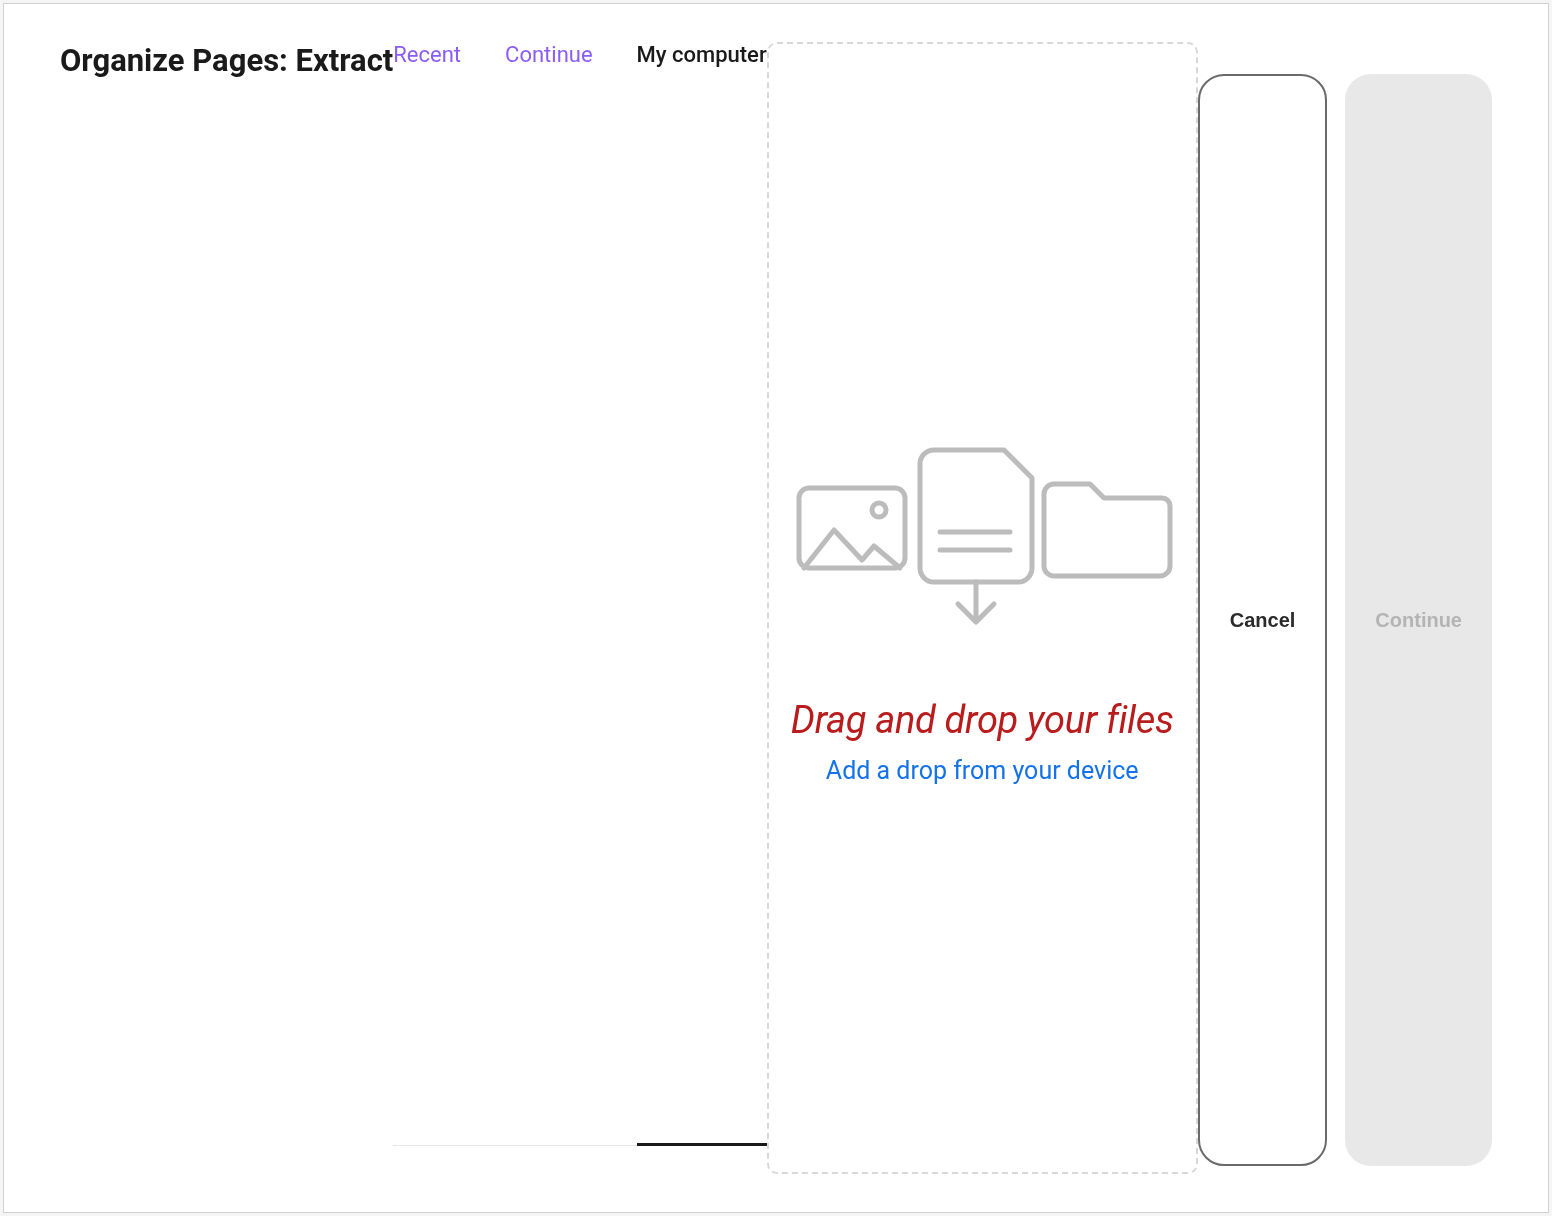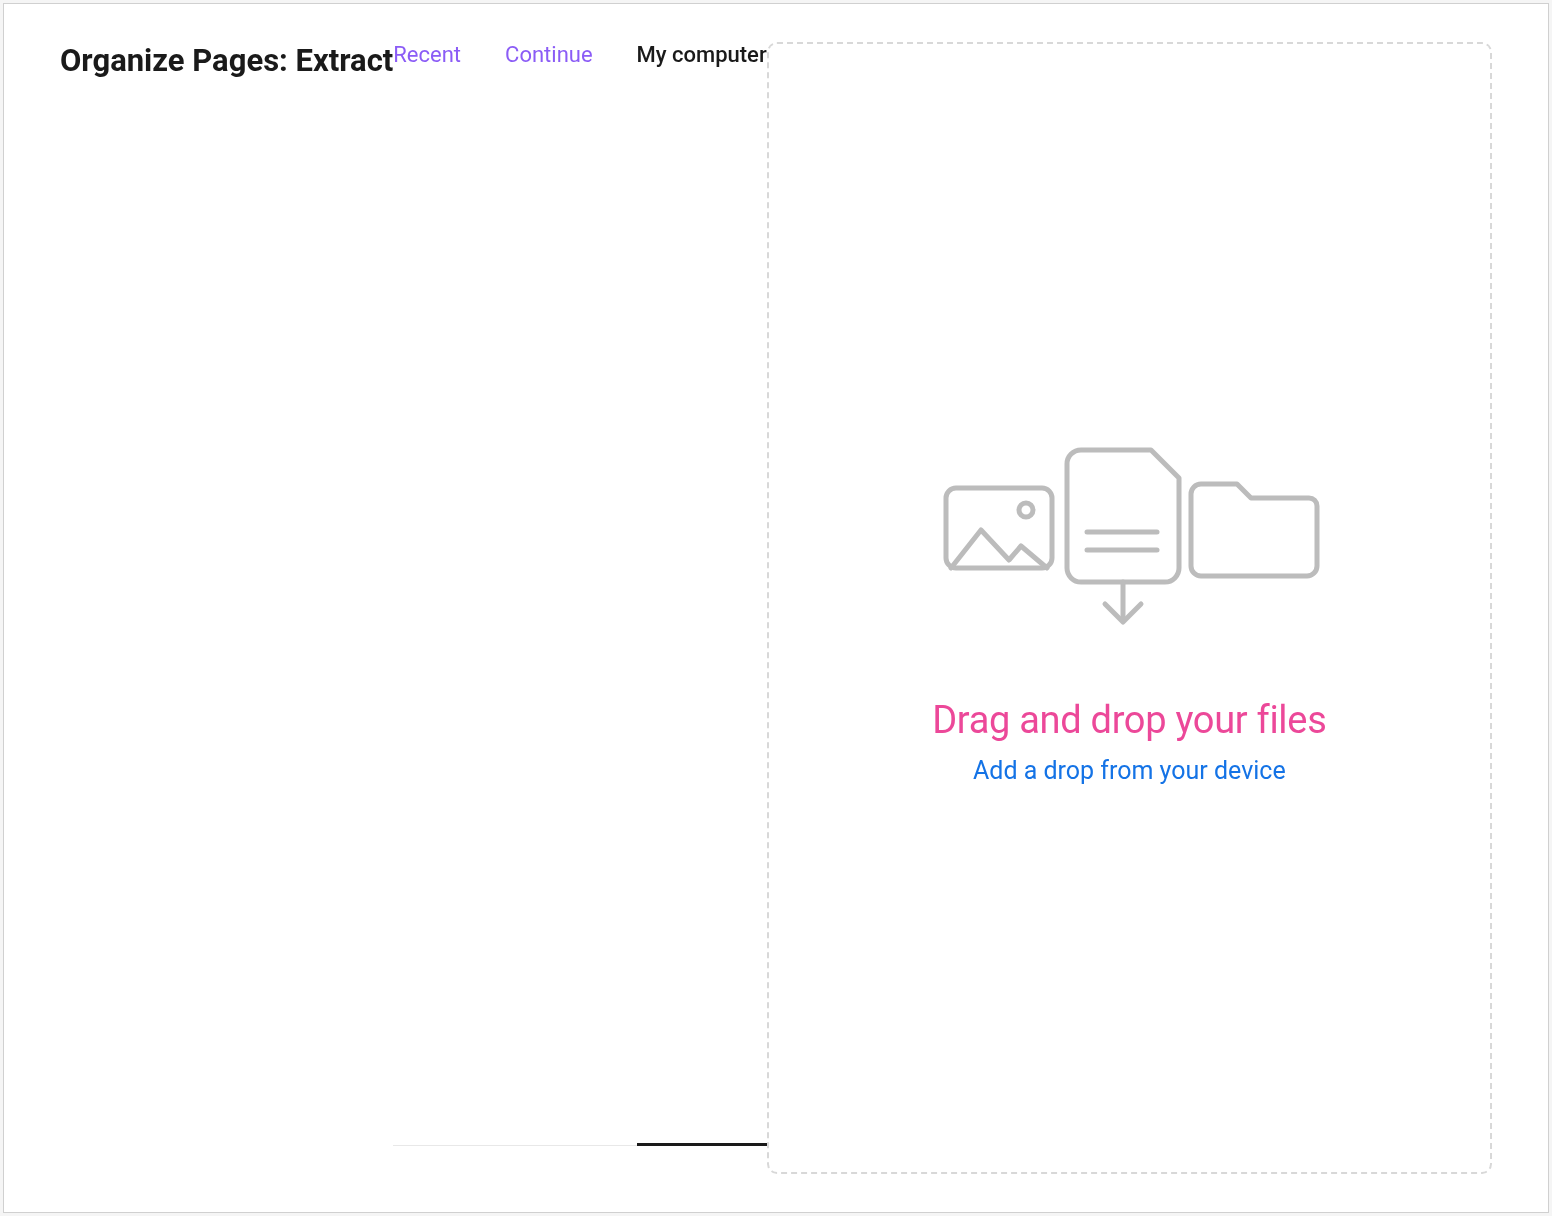--- a/index.html
+++ b/index.html
@@ -67,23 +67,24 @@
       gap: 28px;
     }
     .illustration {
       display: flex;
       align-items: flex-end;
       justify-content: center;
     }
     .drop-heading {
       font-size: 38px;
       font-weight: 400;
-      color: #ec4899;
+      color: #b91c1c;
       margin-top: 38px;
       letter-spacing: -0.3px;
+      font-style: italic;
     }
     .add-file-link {
       font-size: 25px;
       color: #1473e6;
       cursor: pointer;
       margin-top: -14px;
     }
     .footer {
       display: flex;
       justify-content: flex-end;
@@ -142,13 +143,17 @@
 
         <g stroke="#bcbcbc" stroke-width="5" fill="none" stroke-linejoin="round" stroke-linecap="round">
           <path d="M272 52 h36 l14 14 h58 a8 8 0 0 1 8 8 v60 a10 10 0 0 1 -10 10 h-106 a10 10 0 0 1 -10 -10 v-72 a10 10 0 0 1 10 -10 z"></path>
         </g>
       </svg>
     </div>
     <div class="drop-heading">Drag and drop your files</div>
     <a class="add-file-link">Add a drop from your device</a>
   </div>
 
+  <div class="footer">
+    <button class="btn btn-cancel">Cancel</button>
+    <button class="btn btn-continue" disabled="">Continue</button>
+  </div>
 </div>
 
 </body></html>

